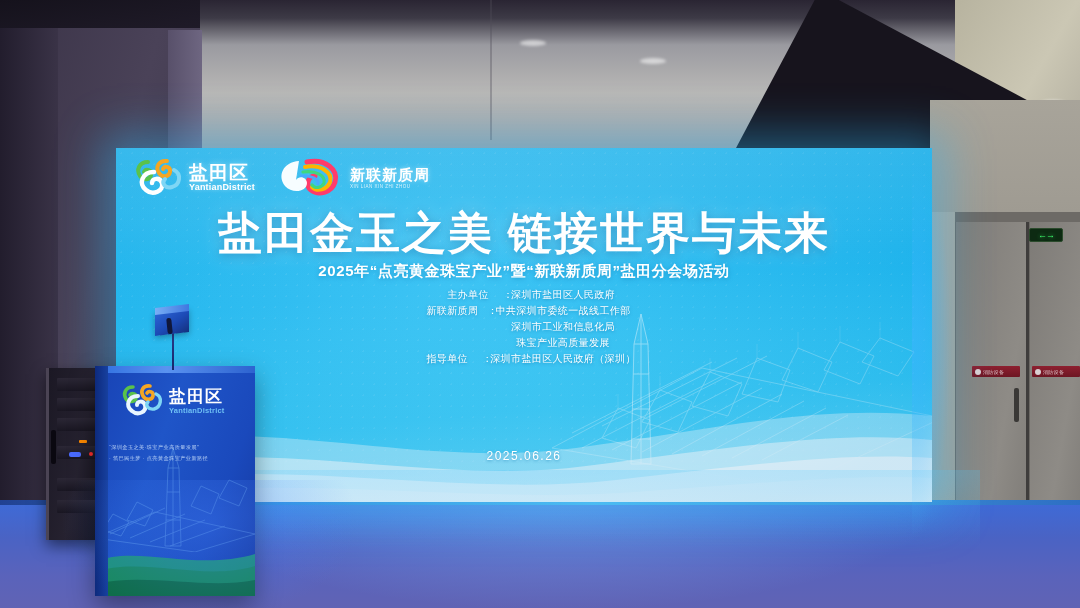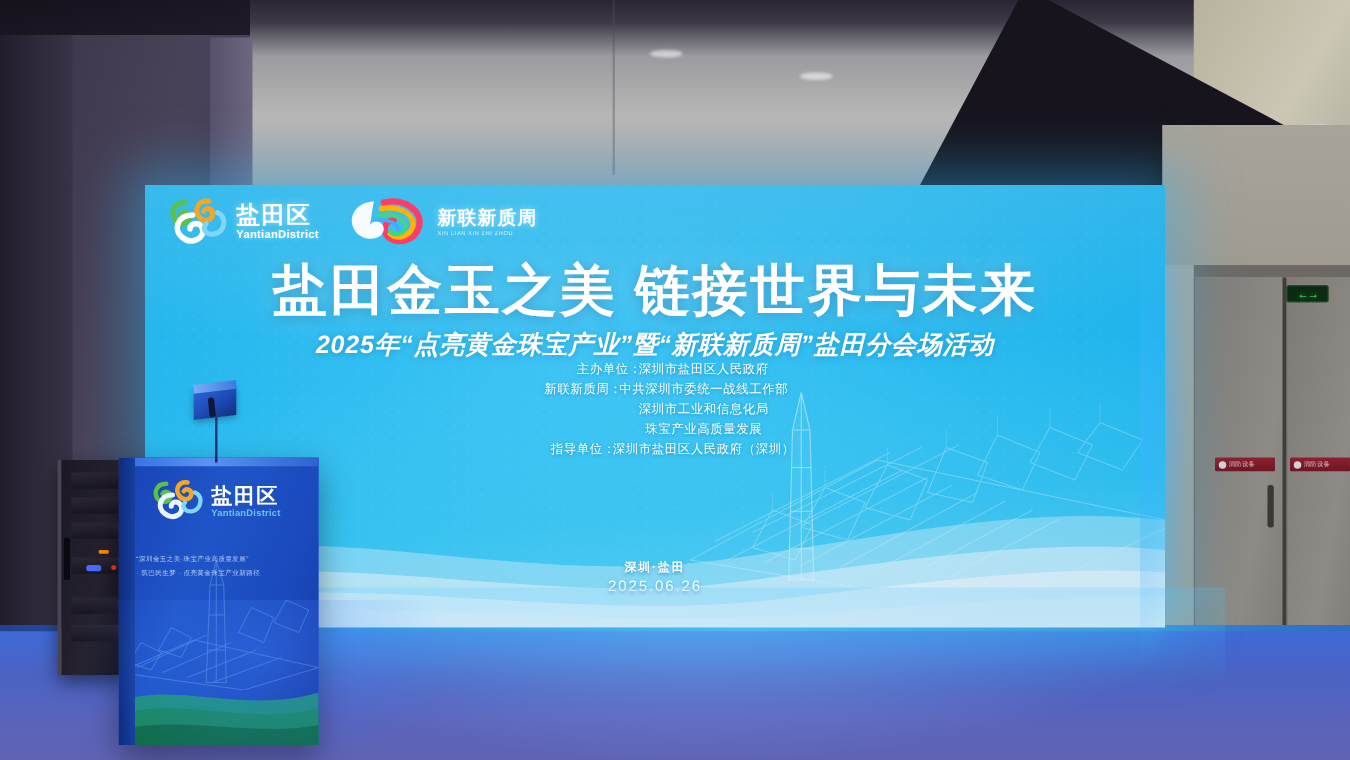--- a/index.html
+++ b/index.html
@@ -110,29 +110,29 @@
   .xl-mark{ width:66px; height:44px; flex:none; }
   .xl-words{ display:flex; flex-direction:column; line-height:1; }
   .xl-cn{ font-size:15px; font-weight:bold; color:#ffffff; letter-spacing:1px;
     text-shadow:0 0 5px rgba(255,255,255,.5); }
   .xl-en{ font-size:4.5px; color:rgba(255,255,255,.8); letter-spacing:.5px; margin-top:3px; }
 
   .title-block{ position:absolute; left:0; top:62px; width:816px; text-align:center; }
   .title-main{ font-size:44px; font-weight:bold; color:#ffffff; letter-spacing:2px;
     line-height:1.05; white-space:nowrap;
     text-shadow:0 2px 10px rgba(0,90,150,.45),0 0 22px rgba(255,255,255,.35); }
-  .title-sub{ margin-top:6px; font-size:20px; font-weight:bold; color:#ffffff;
+  .title-sub{ margin-top:6px; font-size:15px; font-weight:bold; color:#ffffff;
     letter-spacing:.6px; white-space:nowrap;
-    text-shadow:0 1px 5px rgba(0,100,160,.4);font-style:italic; }
+    text-shadow:0 1px 5px rgba(0,100,160,.4); }
 
   .orgs{ position:absolute; left:0; top:140px; width:816px;
     display:flex; flex-direction:column; align-items:center; gap:2px; }
   .org-line{ font-size:10px; color:#ffffff; letter-spacing:.4px; white-space:nowrap;
     text-shadow:0 1px 3px rgba(0,100,160,.5); display:flex; }
-  .org-label{ width:70px; text-align:right; flex:none; }
+  .org-label{ width:70px; text-align:center; flex:none; }
   .org-colon{ width:8px; text-align:center; flex:none; }
   .org-value{ text-align:center; }
 
   .datestamp{ position:absolute; left:0; top:300px; width:816px; text-align:center; }
   .ds-place{ font-size:9.5px; font-weight:bold; color:#ffffff; letter-spacing:1.5px;
     text-shadow:0 1px 3px rgba(0,110,170,.55); }
   .ds-date{ font-size:12px; font-weight:normal; color:#ffffff; letter-spacing:1.5px;
     margin-top:1px; text-shadow:0 1px 3px rgba(0,110,170,.55); }
 
   
@@ -324,21 +324,20 @@
         <span class="org-value">珠宝产业高质量发展</span>
       </div>
       <div class="org-line">
         <span class="org-label">指导单位</span>
         <span class="org-colon">：</span>
         <span class="org-value">深圳市盐田区人民政府（深圳）</span>
       </div>
     </div>
 
     <div class="datestamp">
-      <div class="ds-place">深圳·盐田</div>
       <div class="ds-date">2025.06.26</div>
     </div>
   </div>
 
   <div class="glow-right"></div>
   <div class="screen-spill"></div>
 
   <div class="rack">
     <div class="rack-unit" style="top:10px;"></div>
     <div class="rack-unit" style="top:30px;"></div>

